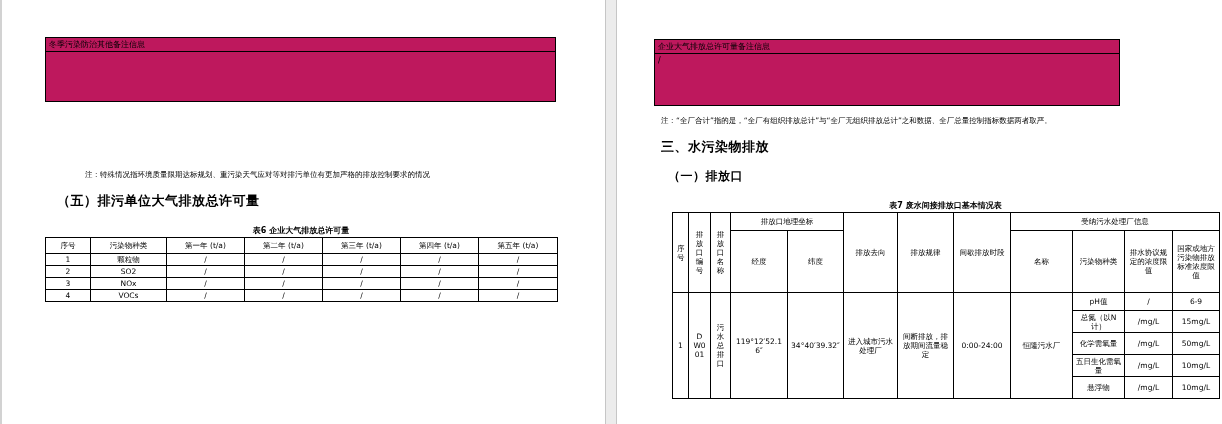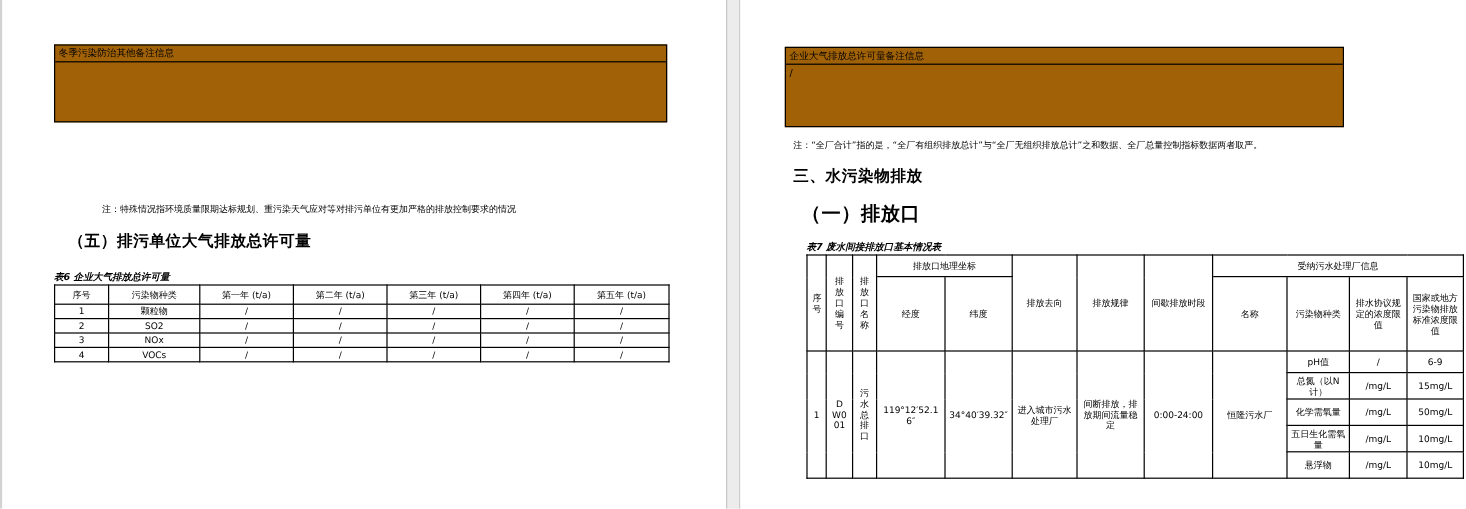--- a/index.html
+++ b/index.html
@@ -5,28 +5,28 @@
   * { margin:0; padding:0; box-sizing:border-box; }
   body { font-family:"DejaVu Sans", sans-serif; color:#000; }
   .viewport { position:relative; width:1222px; height:424px; background:#fff; overflow:hidden; }
   .edge-line { position:absolute; left:0; top:0; bottom:0; width:2px; background:#d2d2d2; }
   .page-gap { position:absolute; left:605px; top:0; bottom:0; width:12px; background:#ececec;
               border-left:1px solid #c6c6c6; border-right:1px solid #c6c6c6; }
   .page { position:absolute; top:0; height:424px; background:#fff; }
   .page-left { left:2px; width:603px; }
   .page-right { left:617px; width:605px; }
 
-  .remark-box { position:absolute; border:1px solid #000; background:#a16207; }
+  .remark-box { position:absolute; border:1px solid #000; background:#be185d; }
   .remark-title { font-size:8px; line-height:11px; padding:1px 3px; border-bottom:1px solid #000; white-space:nowrap; }
   .remark-content { font-size:8px; padding:2px 3px; }
 
   .note { position:absolute; font-size:7.5px; line-height:9px; }
   .sec-heading { position:absolute; font-size:13px; font-weight:bold; letter-spacing:0.5px; white-space:nowrap; }
-  .sub-heading { position:absolute; font-size:16px; font-weight:bold; letter-spacing:0.5px; white-space:nowrap;font-family:Liberation Mono, monospace; }
-  .tbl-title { position:absolute; font-size:8px; font-weight:bold; text-align:left; white-space:nowrap;font-style:italic; }
+  .sub-heading { position:absolute; font-size:12px; font-weight:bold; letter-spacing:0.5px; white-space:nowrap;font-family:Liberation Mono, monospace; }
+  .tbl-title { position:absolute; font-size:8px; font-weight:bold; text-align:center; white-space:nowrap; }
 
   table { border-collapse:collapse; table-layout:fixed; position:absolute; background:#fff; }
   th, td { border:1px solid #000; font-size:7.5px; font-weight:normal; text-align:center;
            vertical-align:middle; padding:1px 2px; line-height:9px; overflow:hidden; }
 
   
   .t6 { width:512px; }
   .t6 th { height:16px; }
   .t6 td { height:11px; }
 

